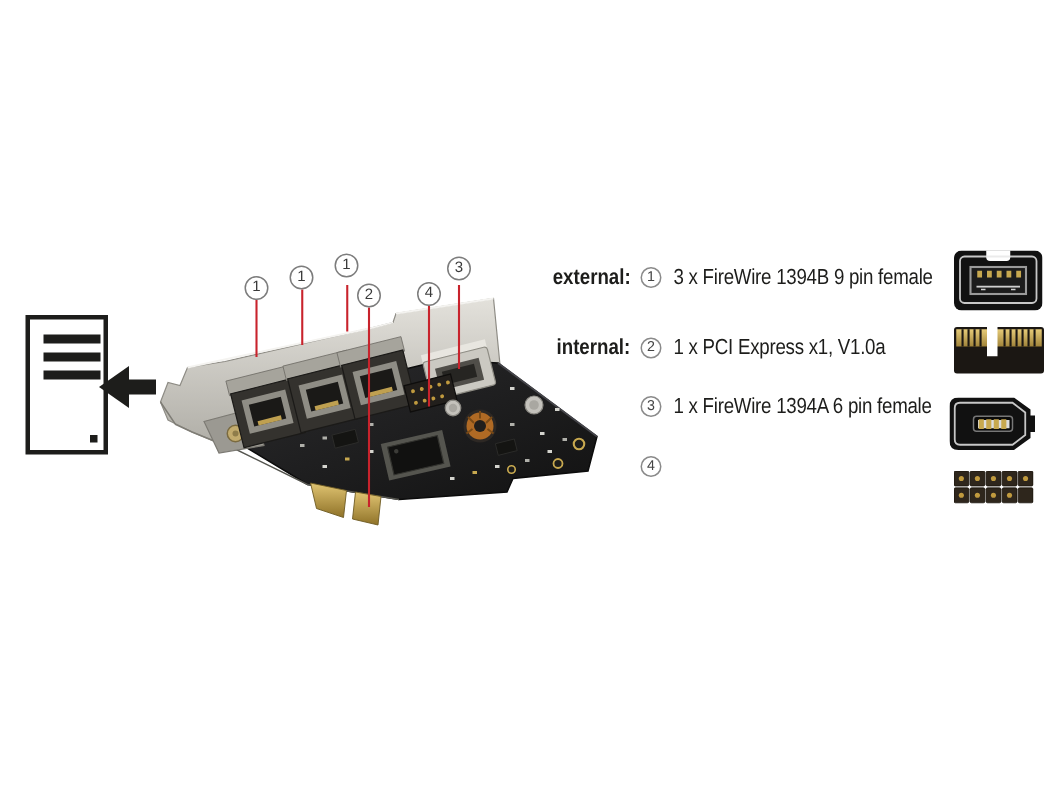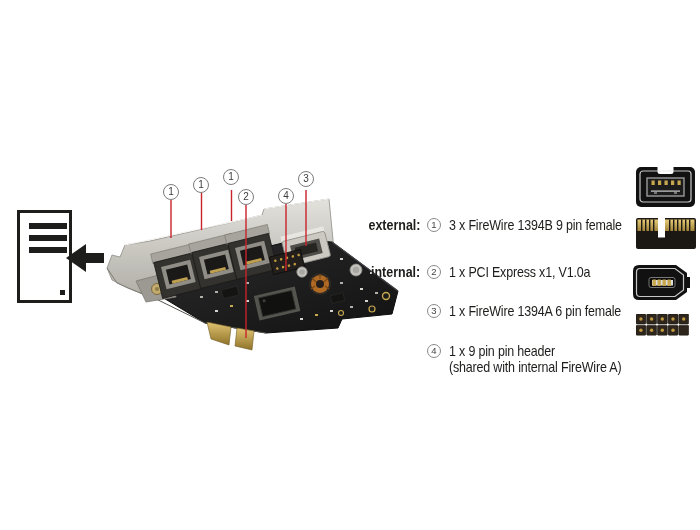--- a/index.html
+++ b/index.html
@@ -14,21 +14,21 @@
   .install-arrow{position:absolute;left:60px;top:240px;}
   
   .card-svg{position:absolute;left:100px;top:190px;}
   
   .callout{
     position:absolute;width:16px;height:16px;border:1.3px solid #7c7c7c;border-radius:50%;
     background:#fff;box-sizing:border-box;display:flex;align-items:center;justify-content:center;
     font-size:10px;color:#3a3a3a;line-height:1;
   }
   
-  .legend-row{position:absolute;left:340px;display:flex;align-items:center;height:16px;margin-top:40px;}
+  .legend-row{position:absolute;left:340px;display:flex;align-items:center;height:16px;}
   .legend-row.two-line{align-items:flex-start;height:auto;}
   .lg-label{width:80px;text-align:right;margin-right:7px;font-weight:bold;font-size:14.5px;flex:none;}
   .lg-label .cond{display:inline-block;transform:scaleX(.86);transform-origin:100% 50%;white-space:nowrap;}
   .lg-circle{
     width:14px;height:14px;border:1.2px solid #8a8a8a;border-radius:50%;box-sizing:border-box;
     display:flex;align-items:center;justify-content:center;font-size:9.5px;color:#444;
     margin-right:8px;flex:none;line-height:1;background:#fff;
   }
   .two-line .lg-circle{margin-top:1px;}
   .spec-text{font-size:14.5px;white-space:nowrap;display:inline-block;transform:scaleX(.86);transform-origin:0 50%;letter-spacing:-.2px;}
@@ -234,24 +234,20 @@
     <span class="lg-circle">
         <span>3</span>
       </span>
     <span class="spec-text">1 x FireWire 1394A 6 pin female</span>
   </div>
   <div class="legend-row two-line" style="top:303px">
     <span class="lg-label"><span class="cond"></span></span>
     <span class="lg-circle">
         <span>4</span>
       </span>
-    <span class="spec-lines">
-      <span class="spec-text">1 x 9 pin pin header</span>
-      <span class="spec-text">(shared with internal FireWire A)</span>
-    </span>
   </div>
 
   <div class="legend-icon" style="left:636px;top:167px">
     <svg width="59" height="40">
       <rect x="0" y="0" width="59" height="40" rx="5" fill="#111"></rect>
       <rect x="21.5" y="-2" width="16" height="9" rx="2.5" fill="#fff"></rect>
       <rect x="4" y="4" width="51" height="31" rx="3" fill="none" stroke="#e8e8e8" stroke-width="1.2" opacity="0.85"></rect>
       <rect x="11" y="11" width="37" height="18" fill="#1c1c1c" stroke="#9a9a9a" stroke-width="1.4"></rect>
       <g fill="#c7a84f">
         <rect x="15.5" y="13.5" width="3.2" height="4.5"></rect>

